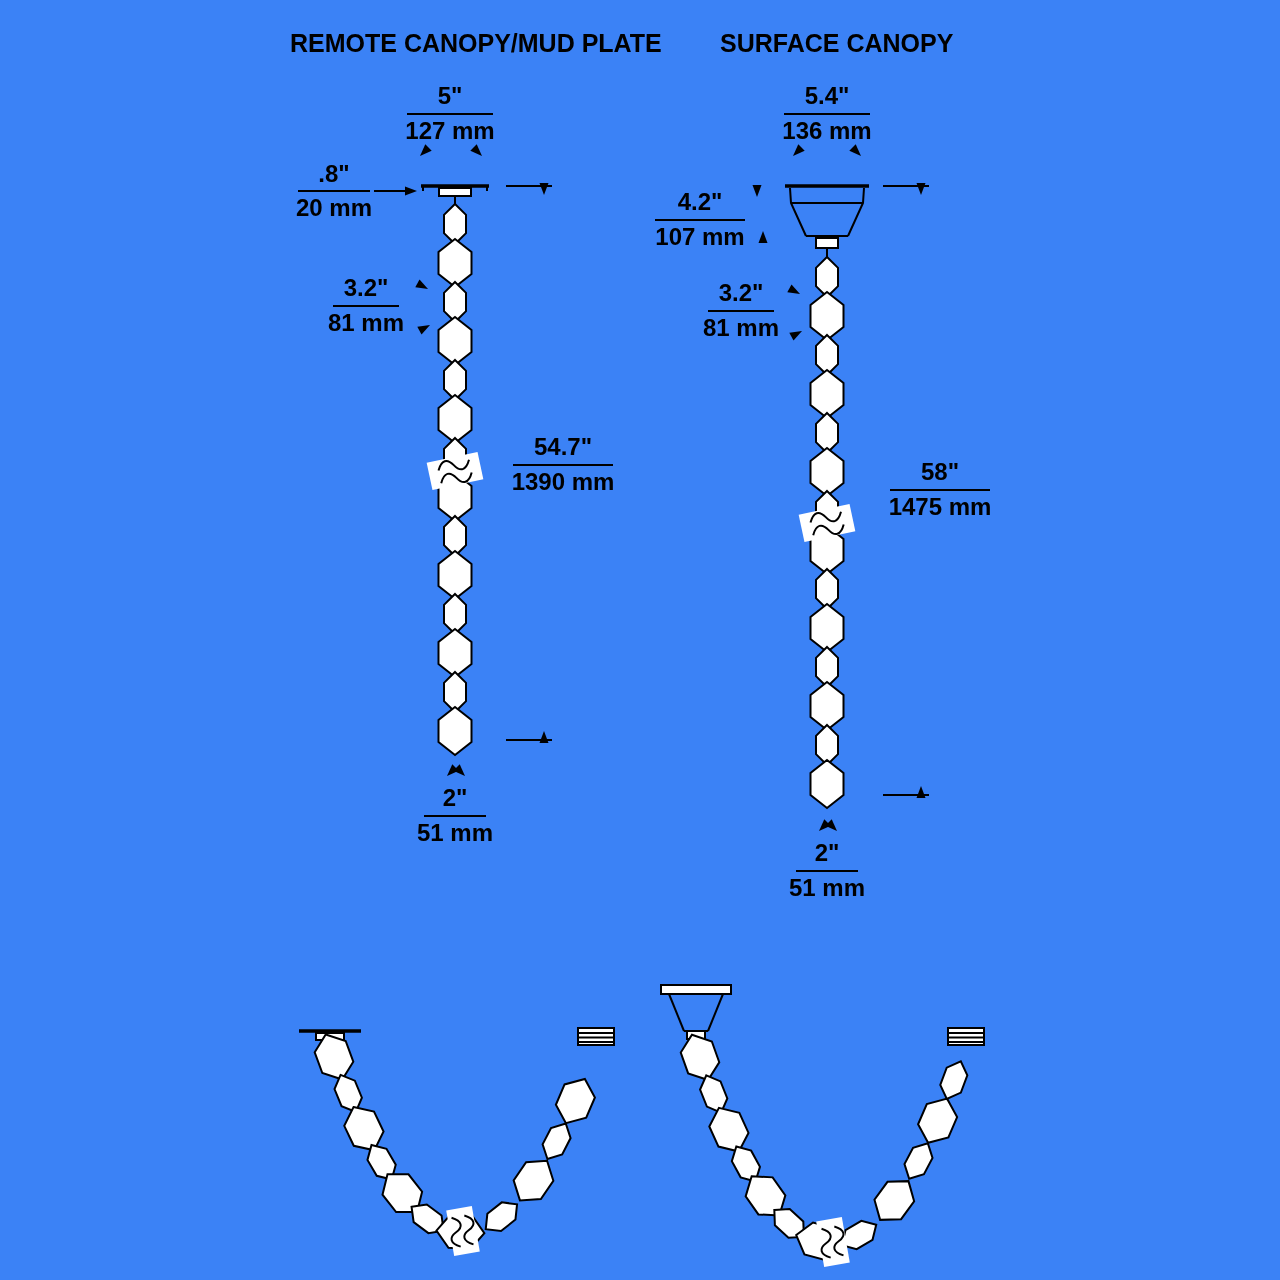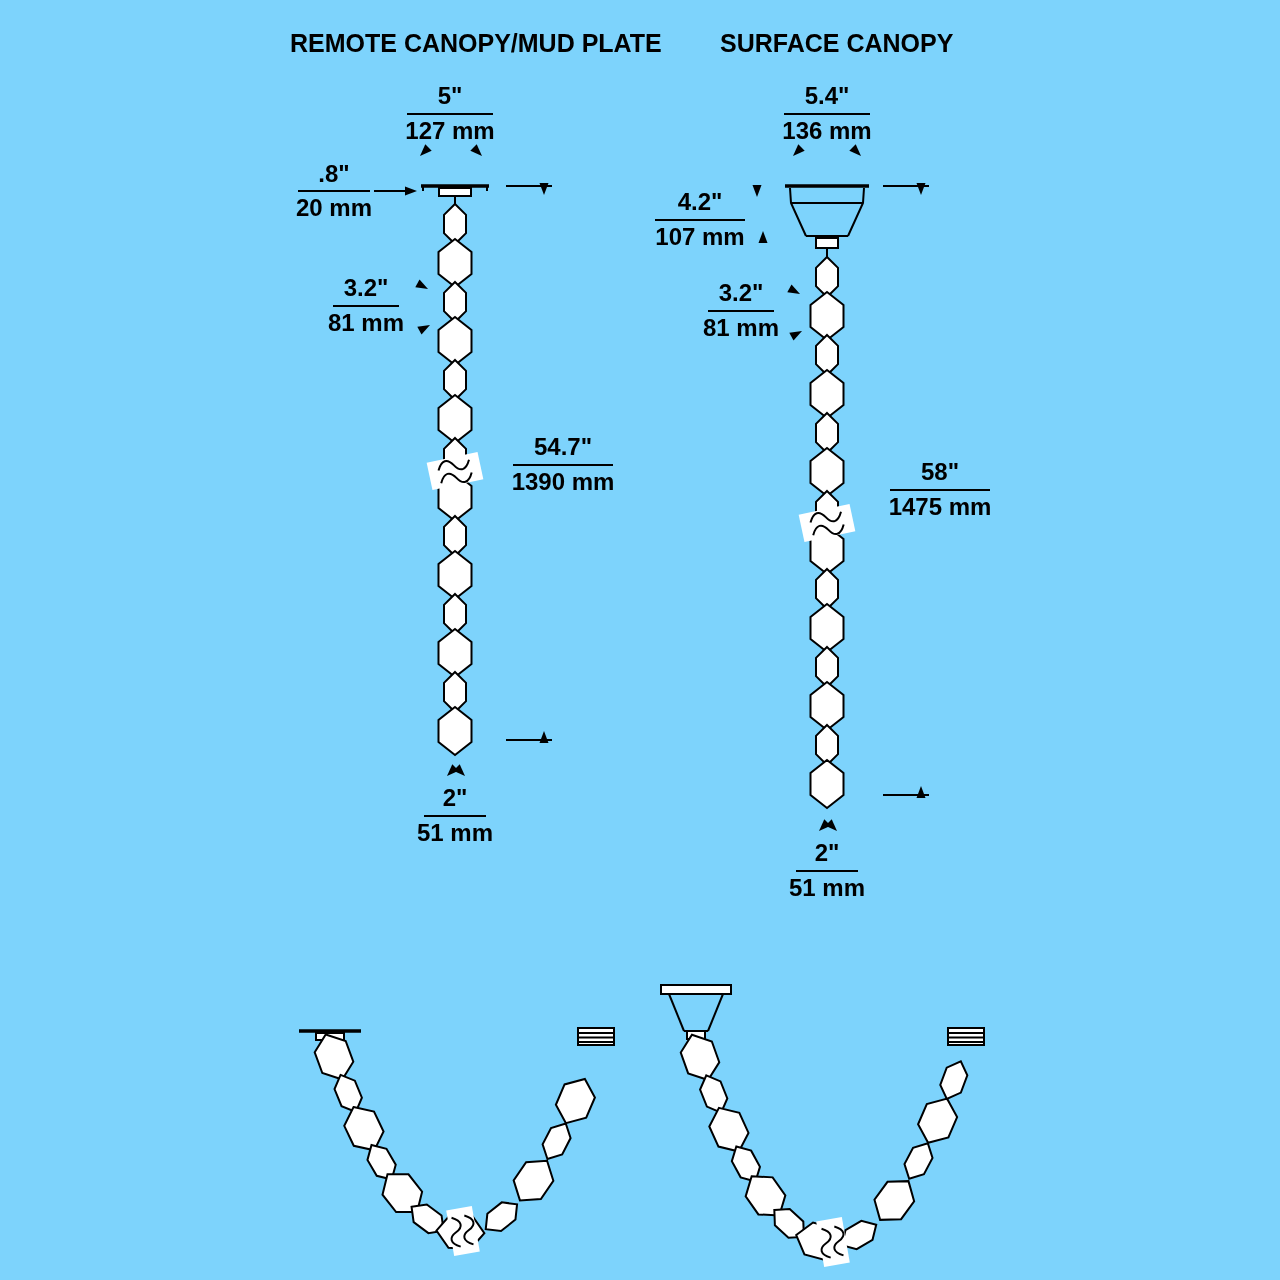--- a/index.html
+++ b/index.html
@@ -1,16 +1,16 @@
 <!DOCTYPE html>
 <html><head>
 <meta charset="utf-8">
 <style>
   html,body{margin:0;padding:0;background:#fff;}
-  .page{position:relative;width:1280px;height:1280px;background:#7dd3fc;}
+  .page{position:relative;width:1280px;height:1280px;background:#3b82f6;}
   svg{display:block;}
   .title{font:700 25px "Liberation Sans",sans-serif;fill:#000;}
   .dim{font:700 24px "Liberation Sans",sans-serif;fill:#000;text-anchor:middle;}
   .ln{fill:none;stroke:#000;stroke-width:2;}
   .ln3{fill:none;stroke:#000;stroke-width:3.5;}
   .link{fill:#fff;stroke:#000;stroke-width:2;}
   .blk{fill:#fff;stroke:#000;stroke-width:2;}
   .tri{fill:#000;stroke:none;}
   .wh{fill:#fff;stroke:none;}
 </style>

